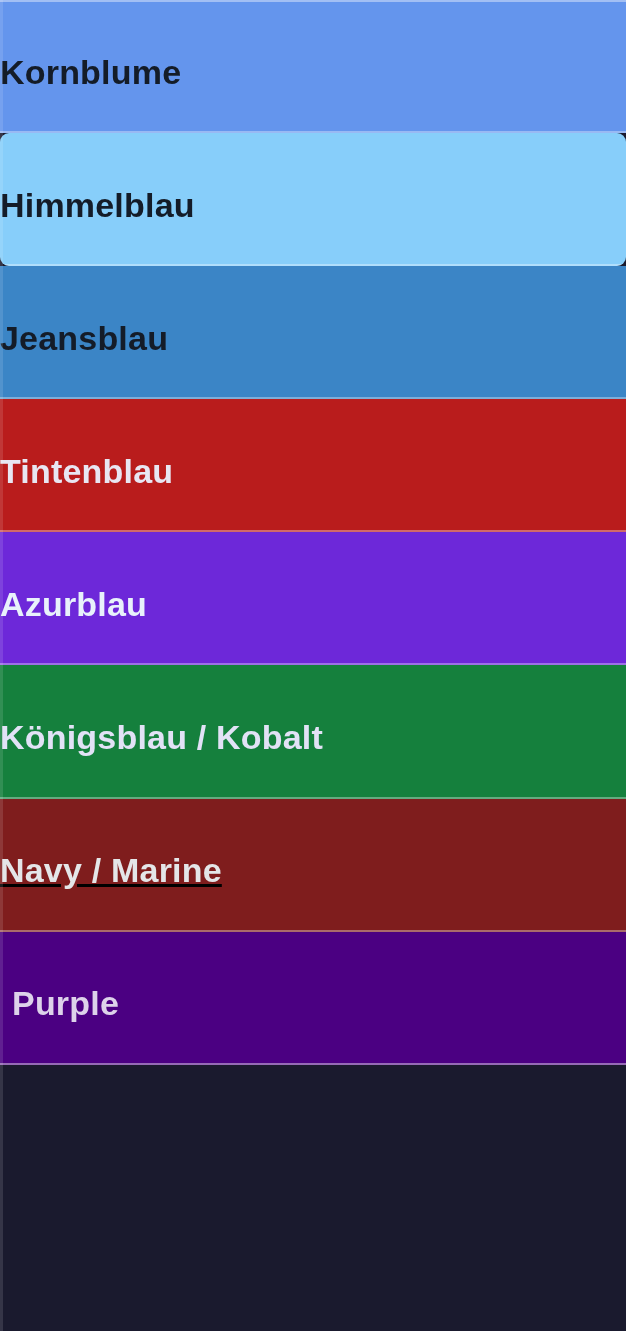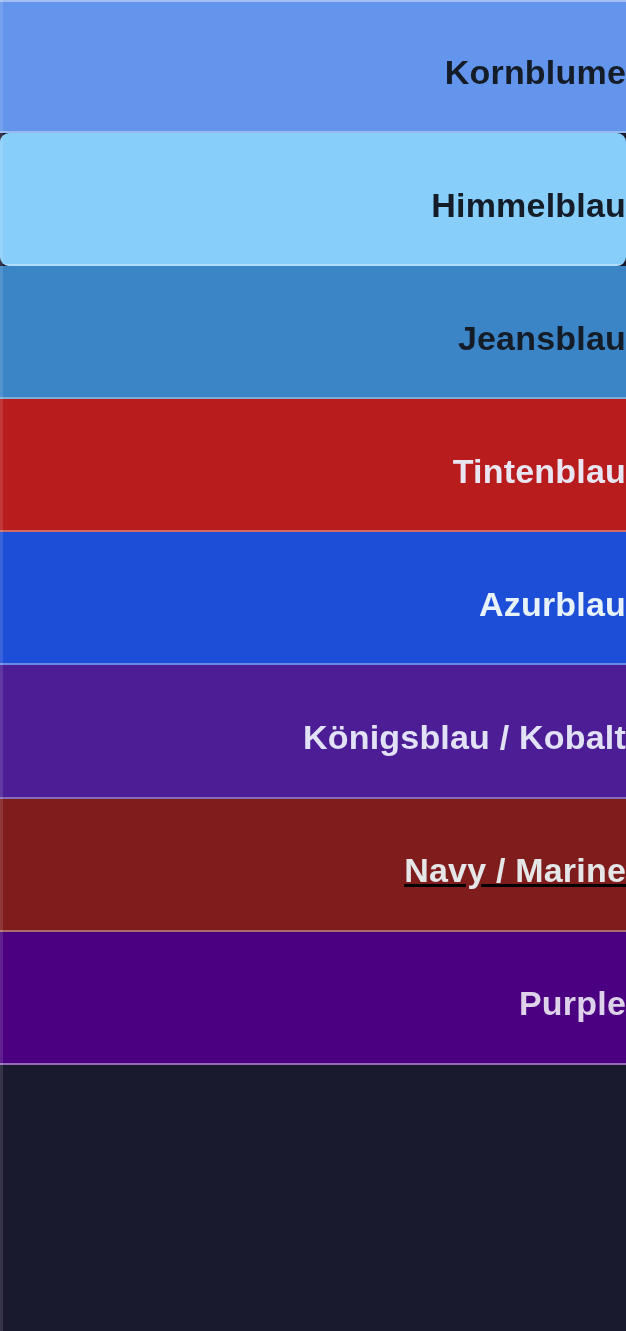--- a/index.html
+++ b/index.html
@@ -17,21 +17,21 @@
     height: 1331px;
     overflow: hidden;
     box-sizing: border-box;
   }
   .swatch {
     position: relative;
     width: 100%;
     height: 10%;
     display: flex;
     align-items: center;
-    justify-content: flex-end;
+    justify-content: flex-start;
     box-sizing: border-box;
     overflow: hidden;
   }
   
   .swatch::after {
     content: "";
     position: absolute;
     left: 0;
     right: 0;
     bottom: 0;
@@ -90,24 +90,24 @@
     </div>
     <div class="swatch" style="background-color: rgb(135, 206, 250); border-radius: 9px;">
       <span class="swatch-label dark-text" style="color: rgb(20, 28, 40);">Himmelblau</span>
     </div>
     <div class="swatch" style="background-color: rgb(59, 133, 198);">
       <span class="swatch-label dark-text" style="color: rgb(20, 28, 40);">Jeansblau</span>
     </div>
     <div class="swatch" style="background-color: #b91c1c;">
       <span class="swatch-label light-text" style="color: rgb(232, 230, 242);">Tintenblau</span>
     </div>
-    <div class="swatch" style="background-color: #1d4ed8; padding-left: 16px;">
+    <div class="swatch" style="background-color: #6d28d9;">
       <span class="swatch-label white-text" style="color: rgb(232, 242, 251);">Azurblau</span>
     </div>
-    <div class="swatch" style="background-color: #4c1d95;">
+    <div class="swatch" style="background-color: #15803d;">
       <span class="swatch-label light-text" style="color: rgb(226, 226, 246);">Königsblau / Kobalt</span>
     </div>
     <div class="swatch" style="background-color: #7f1d1d; text-decoration: underline;">
       <span class="swatch-label white-text" style="color: rgb(228, 230, 232);">Navy / Marine</span>
     </div>
     <div class="swatch" style="background-color: rgb(75, 0, 130); padding-left: 12px;">
       <span class="swatch-label light-text" style="color: rgb(221, 210, 234);">Purple</span>
     </div>
   </div>
 

